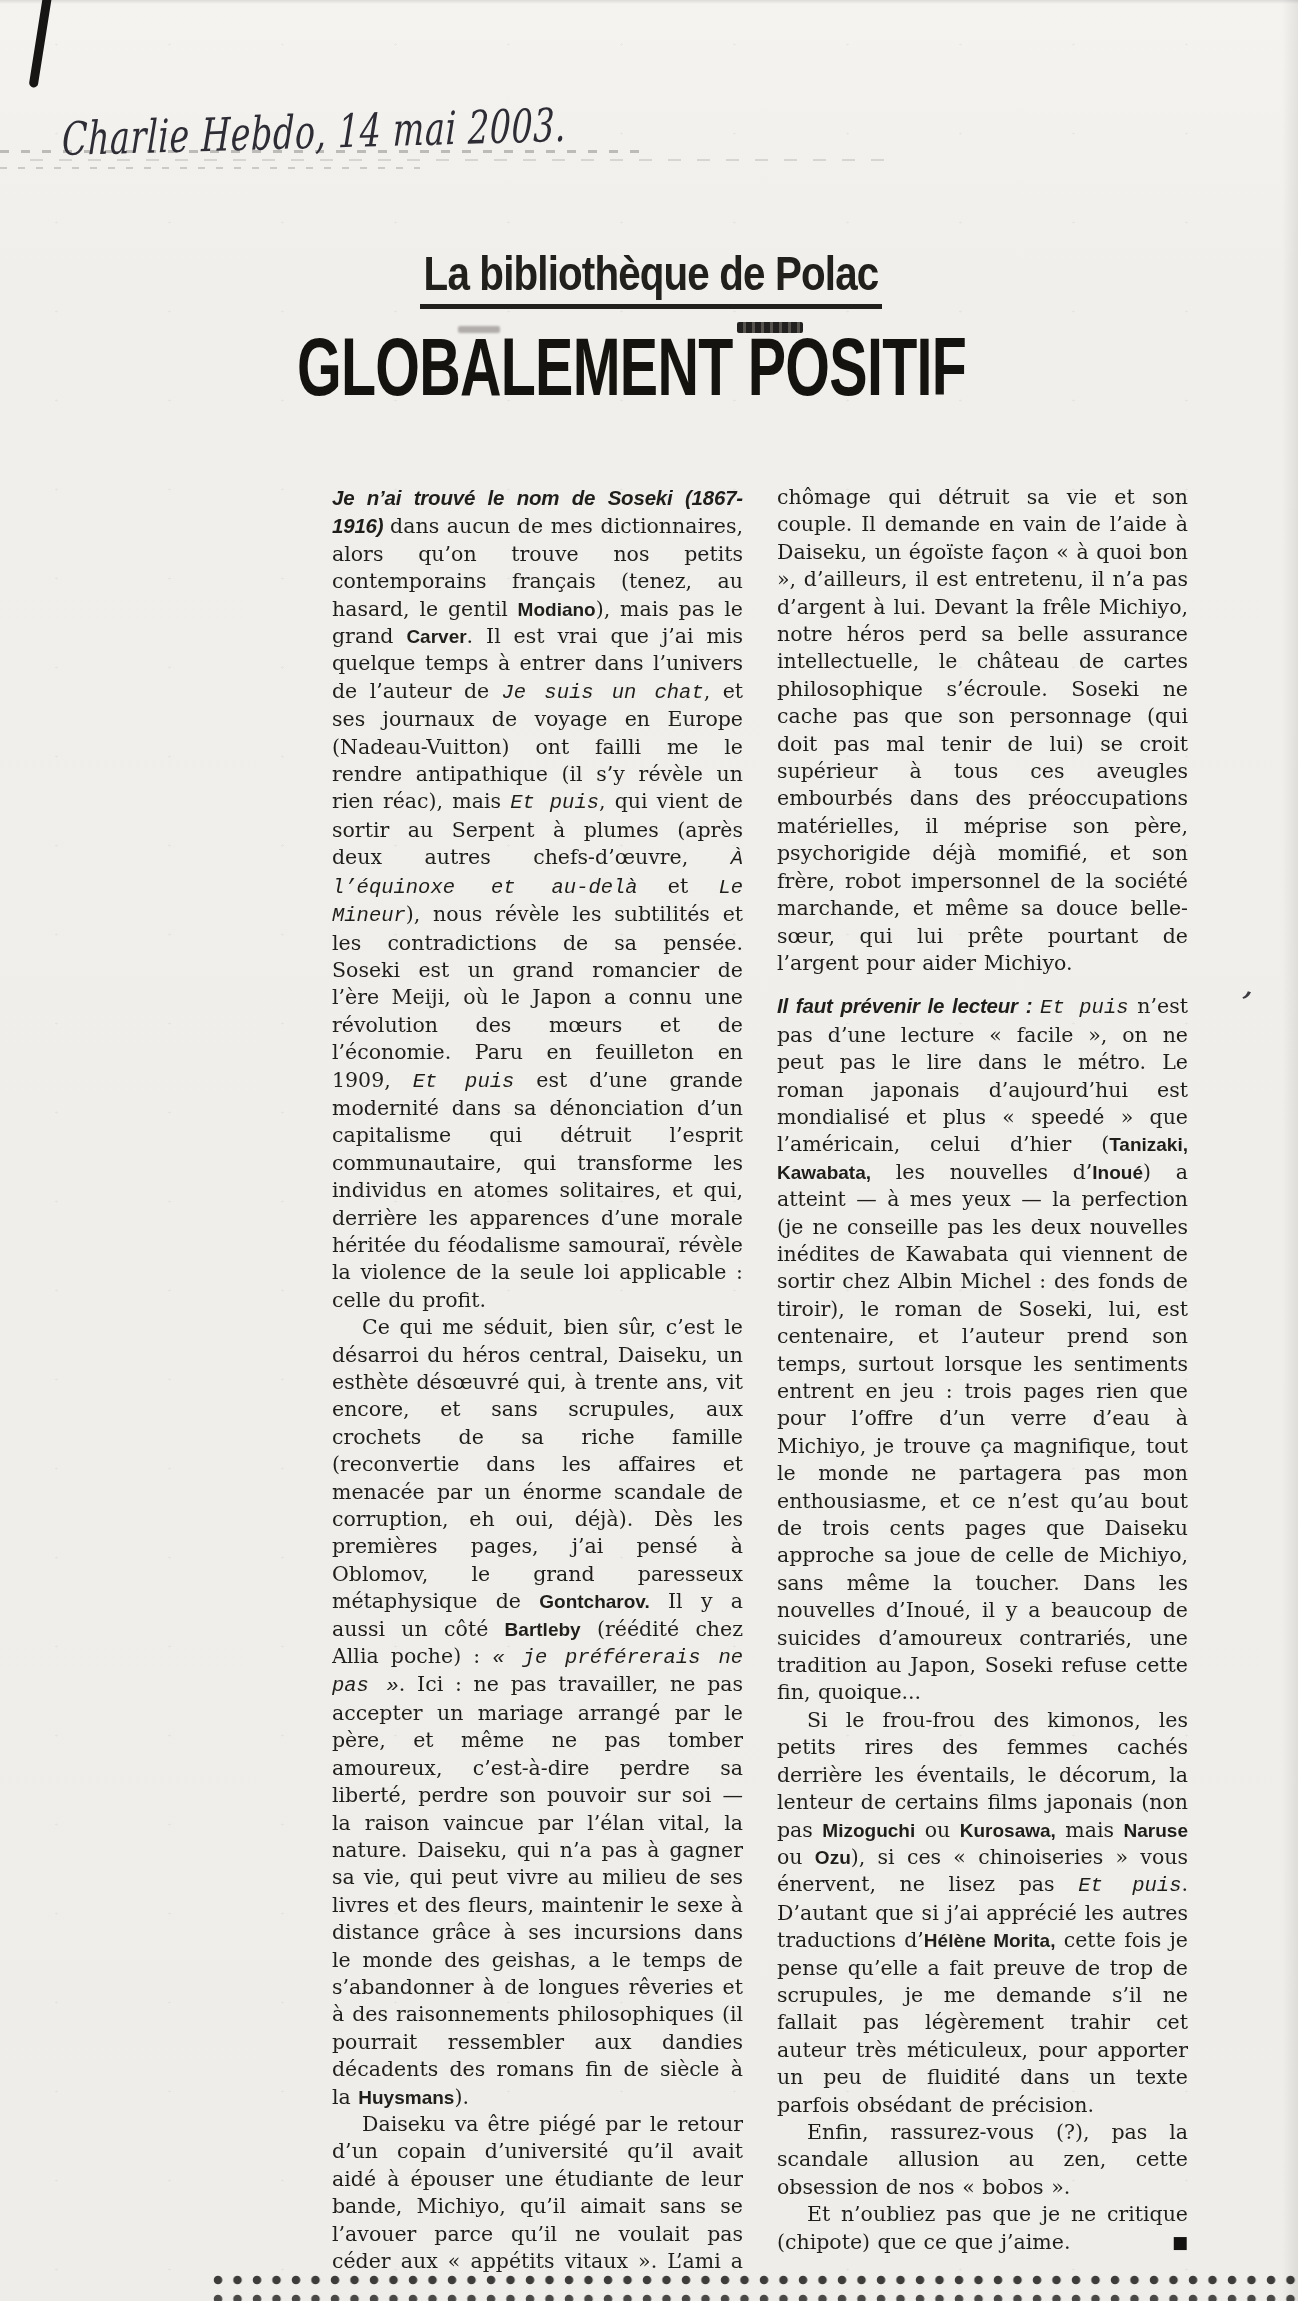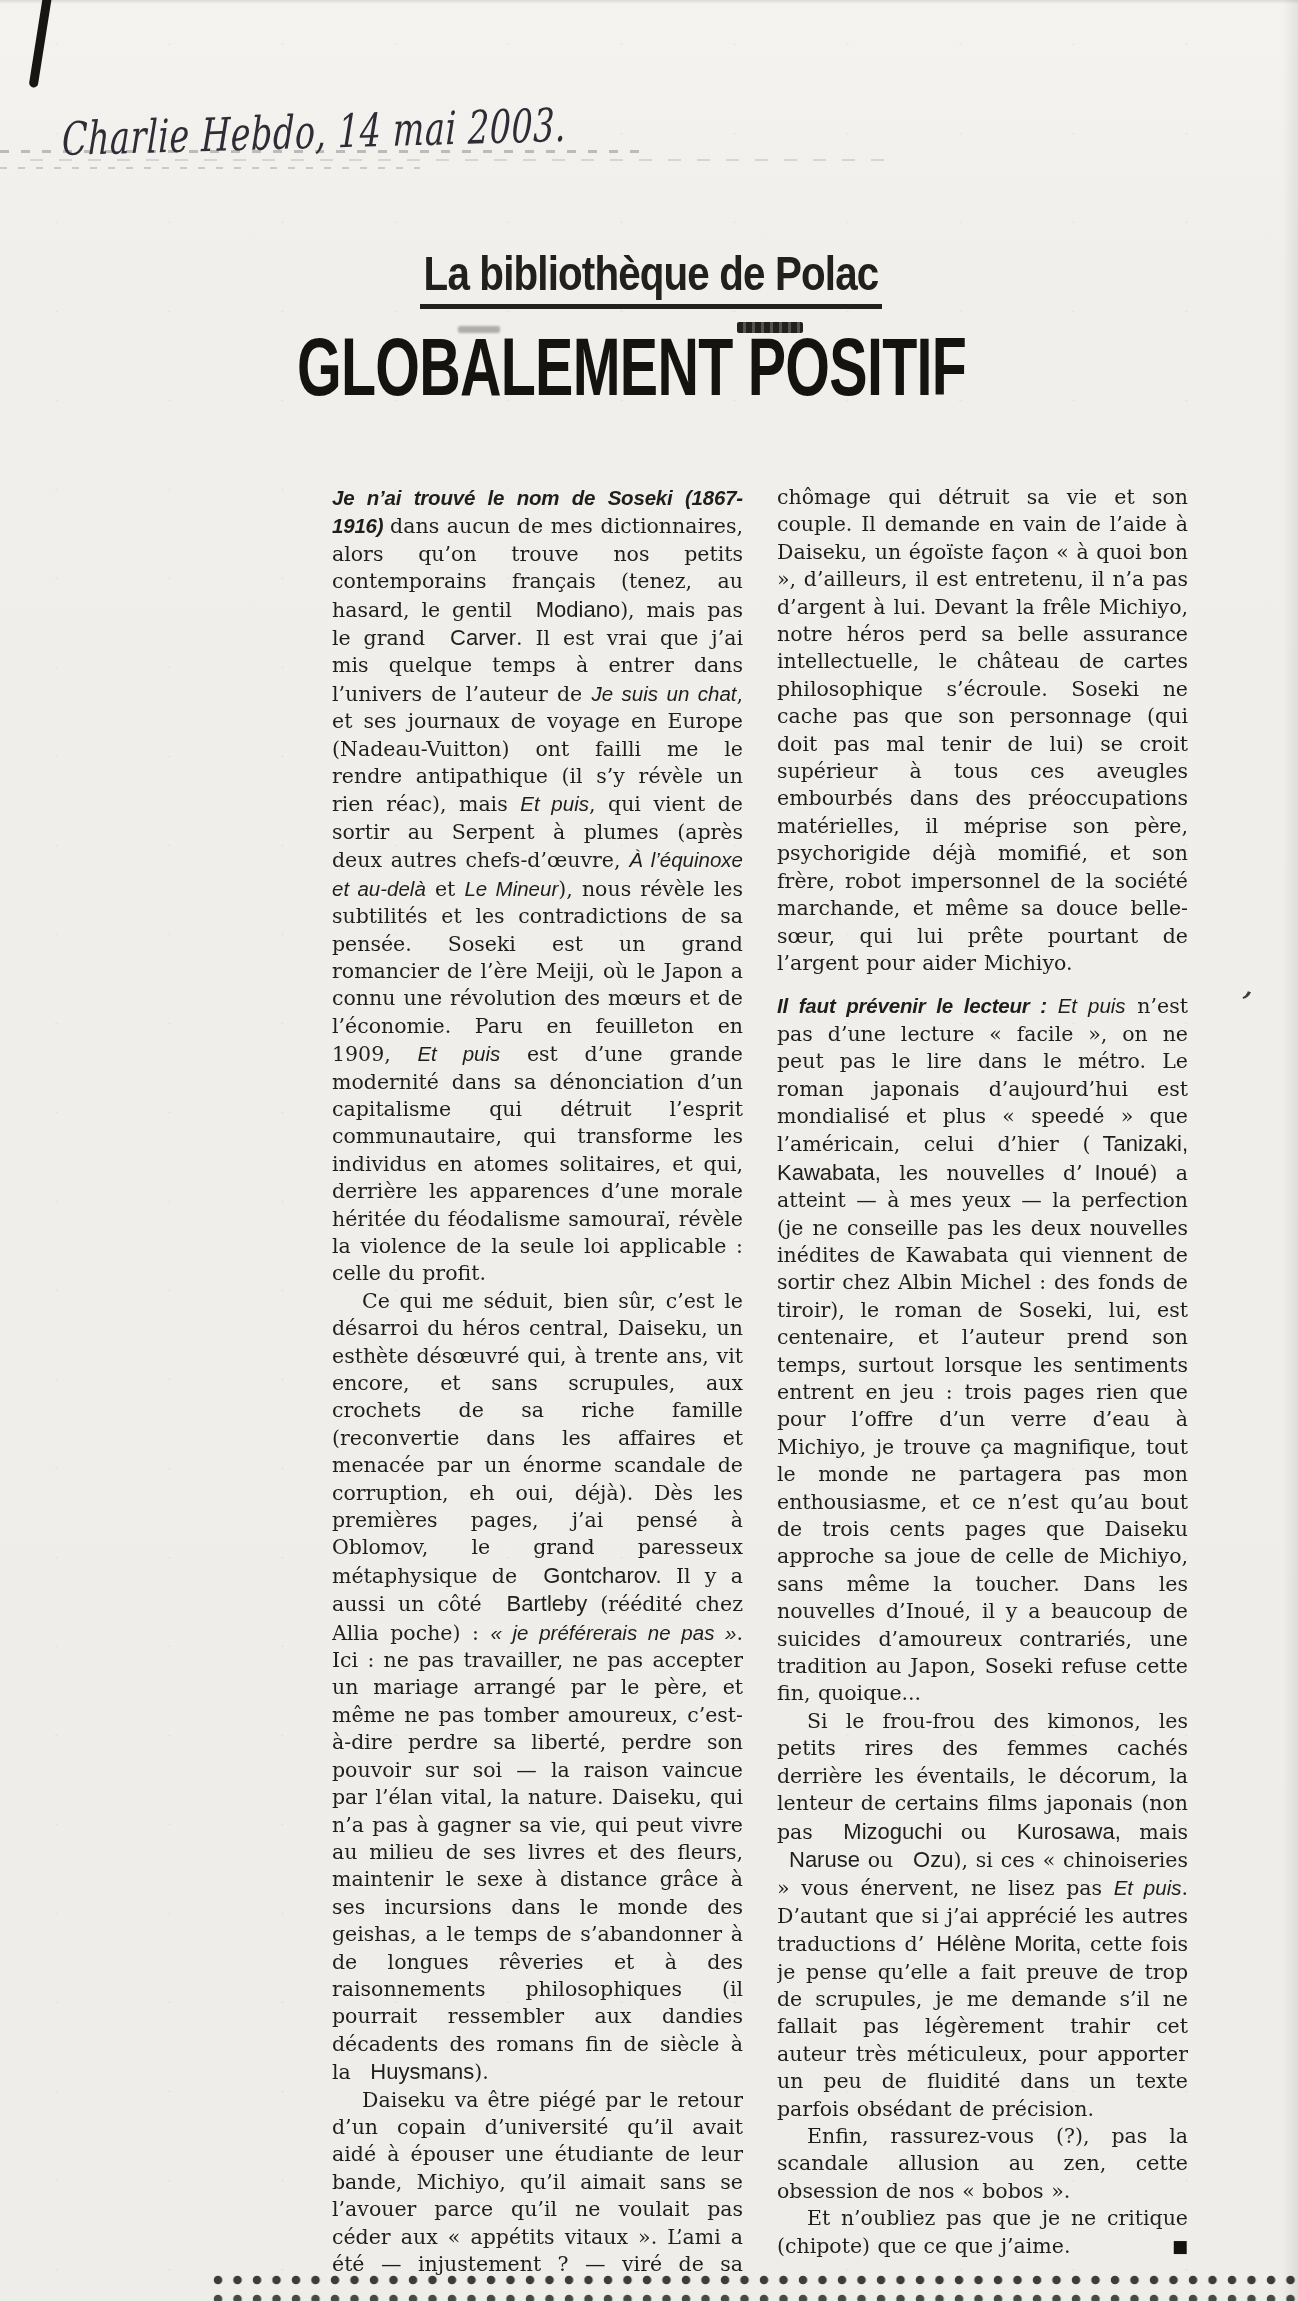--- a/index.html
+++ b/index.html
@@ -94,22 +94,22 @@
     position:absolute;top:484px;width:411px;height:1794px;overflow:hidden;
     font-size:20.5px;line-height:27.4px;color:#201e1b;
     text-align:justify;word-spacing:1px;
   }
   .col-left{left:332px;}
   .col-right{left:777px;}
   .para{margin:0;}
   .para.indent{text-indent:30px;}
   .para.gap{margin-top:15px;}
   .seg-plain{font-family:"DejaVu Serif", serif;}
-  .seg-italic{font-family:Liberation Sans, sans-serif;font-style:italic;}
-  .seg-bold{font-family:"Liberation Sans", sans-serif;font-weight:400;font-size:22px;margin-left:12px;}
+  .seg-italic{font-family:Liberation Mono, monospace;font-style:italic;}
+  .seg-bold{font-family:"Liberation Sans", sans-serif;font-weight:700;font-size:19px;}
   .seg-lead{font-family:"Liberation Sans", sans-serif;font-weight:700;font-style:italic;font-size:20.5px;letter-spacing:-.2px;}
   .endmark{float:right;font-family:"DejaVu Sans", sans-serif;font-size:17px;line-height:27.4px;color:#141210;}
 </style>
 </head>
 <body>
 
 <div class="page">
 
   <div class="edge-top"></div>
   <div class="corner-mark"></div>

